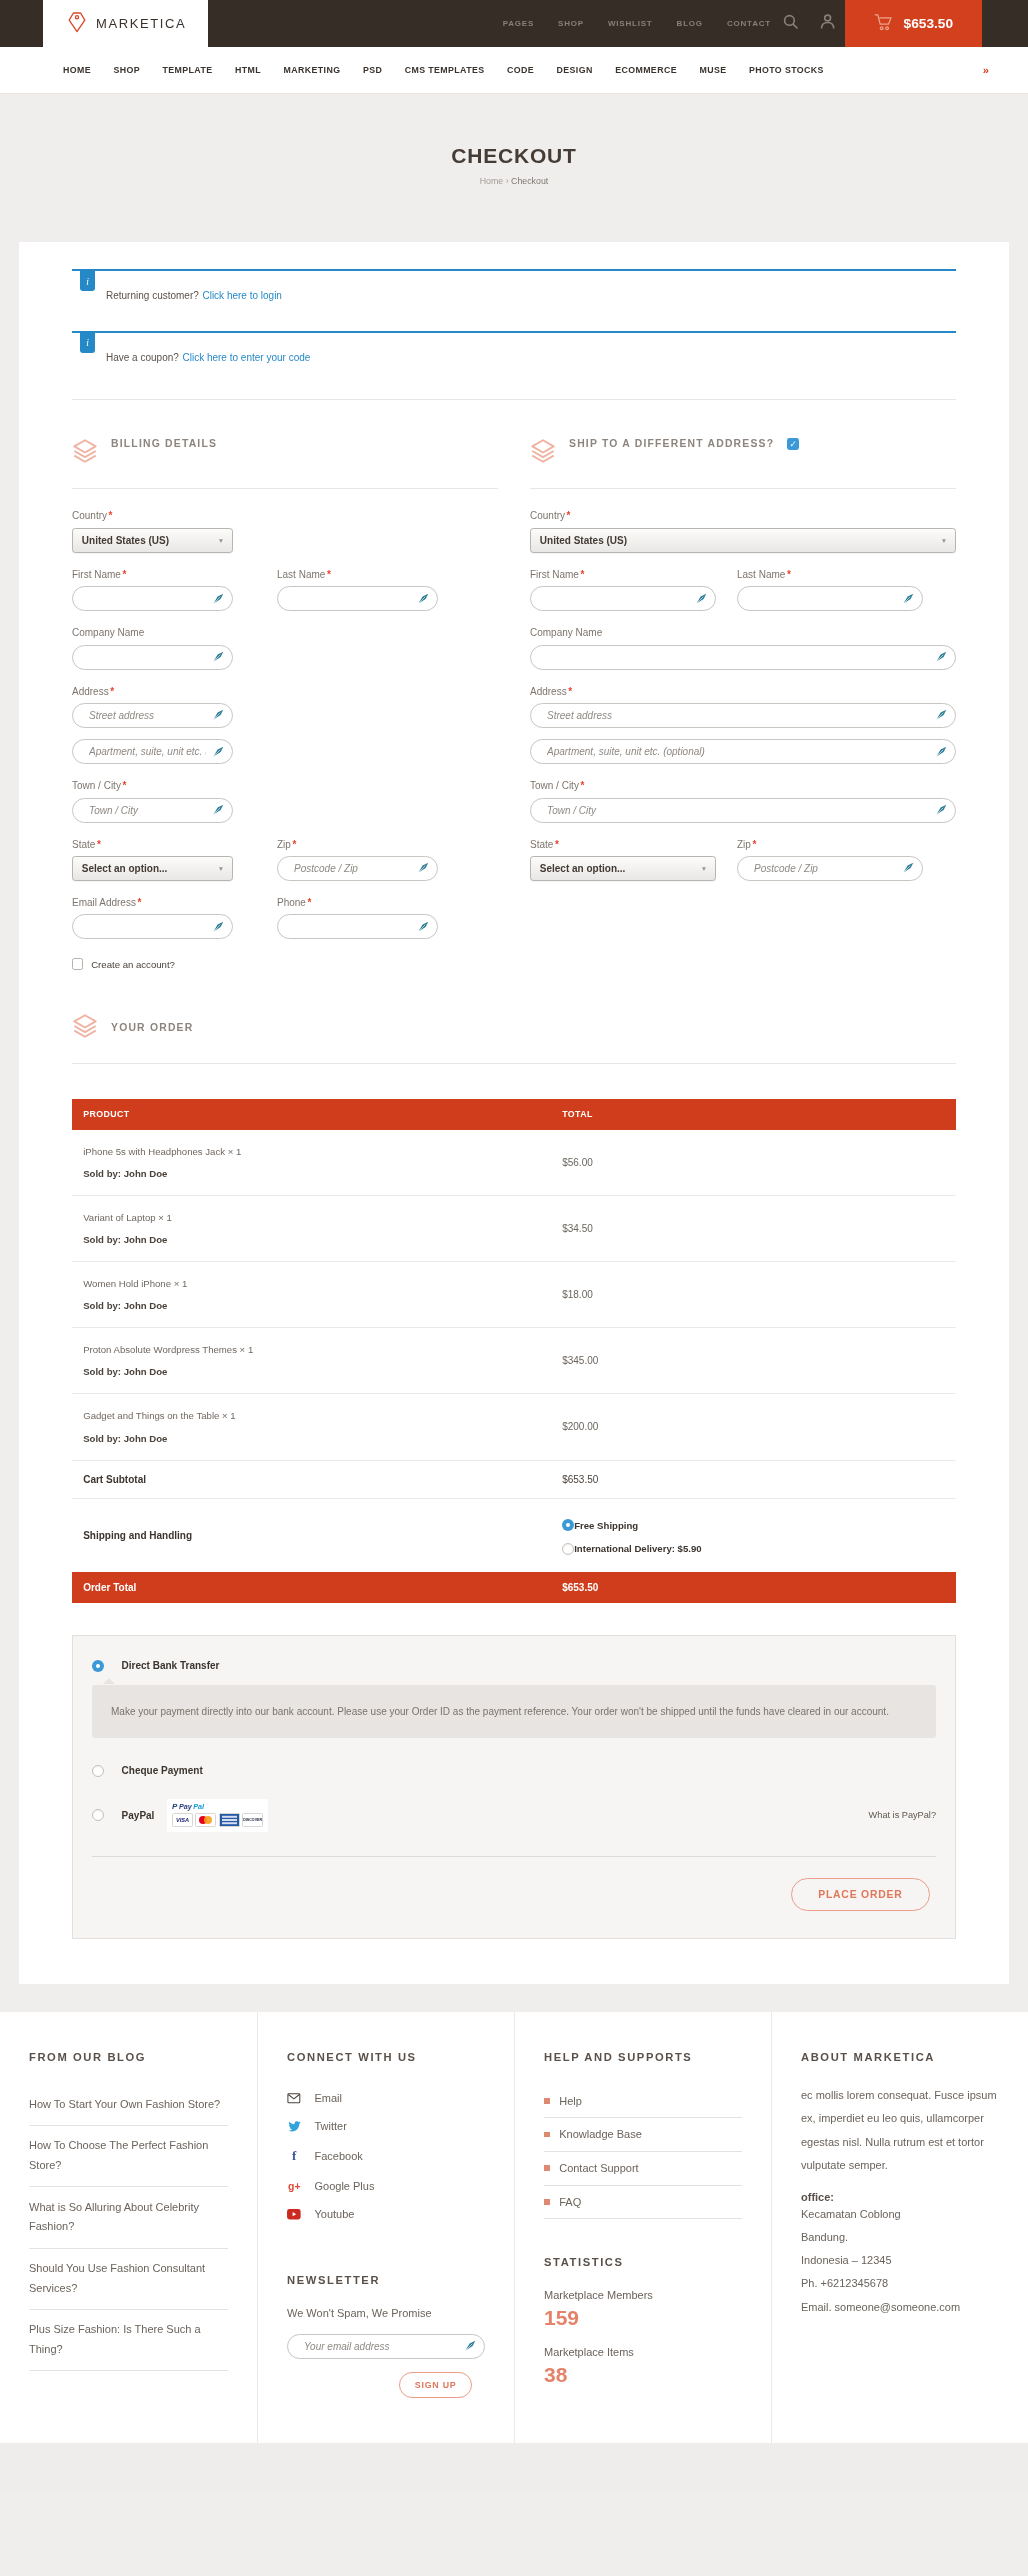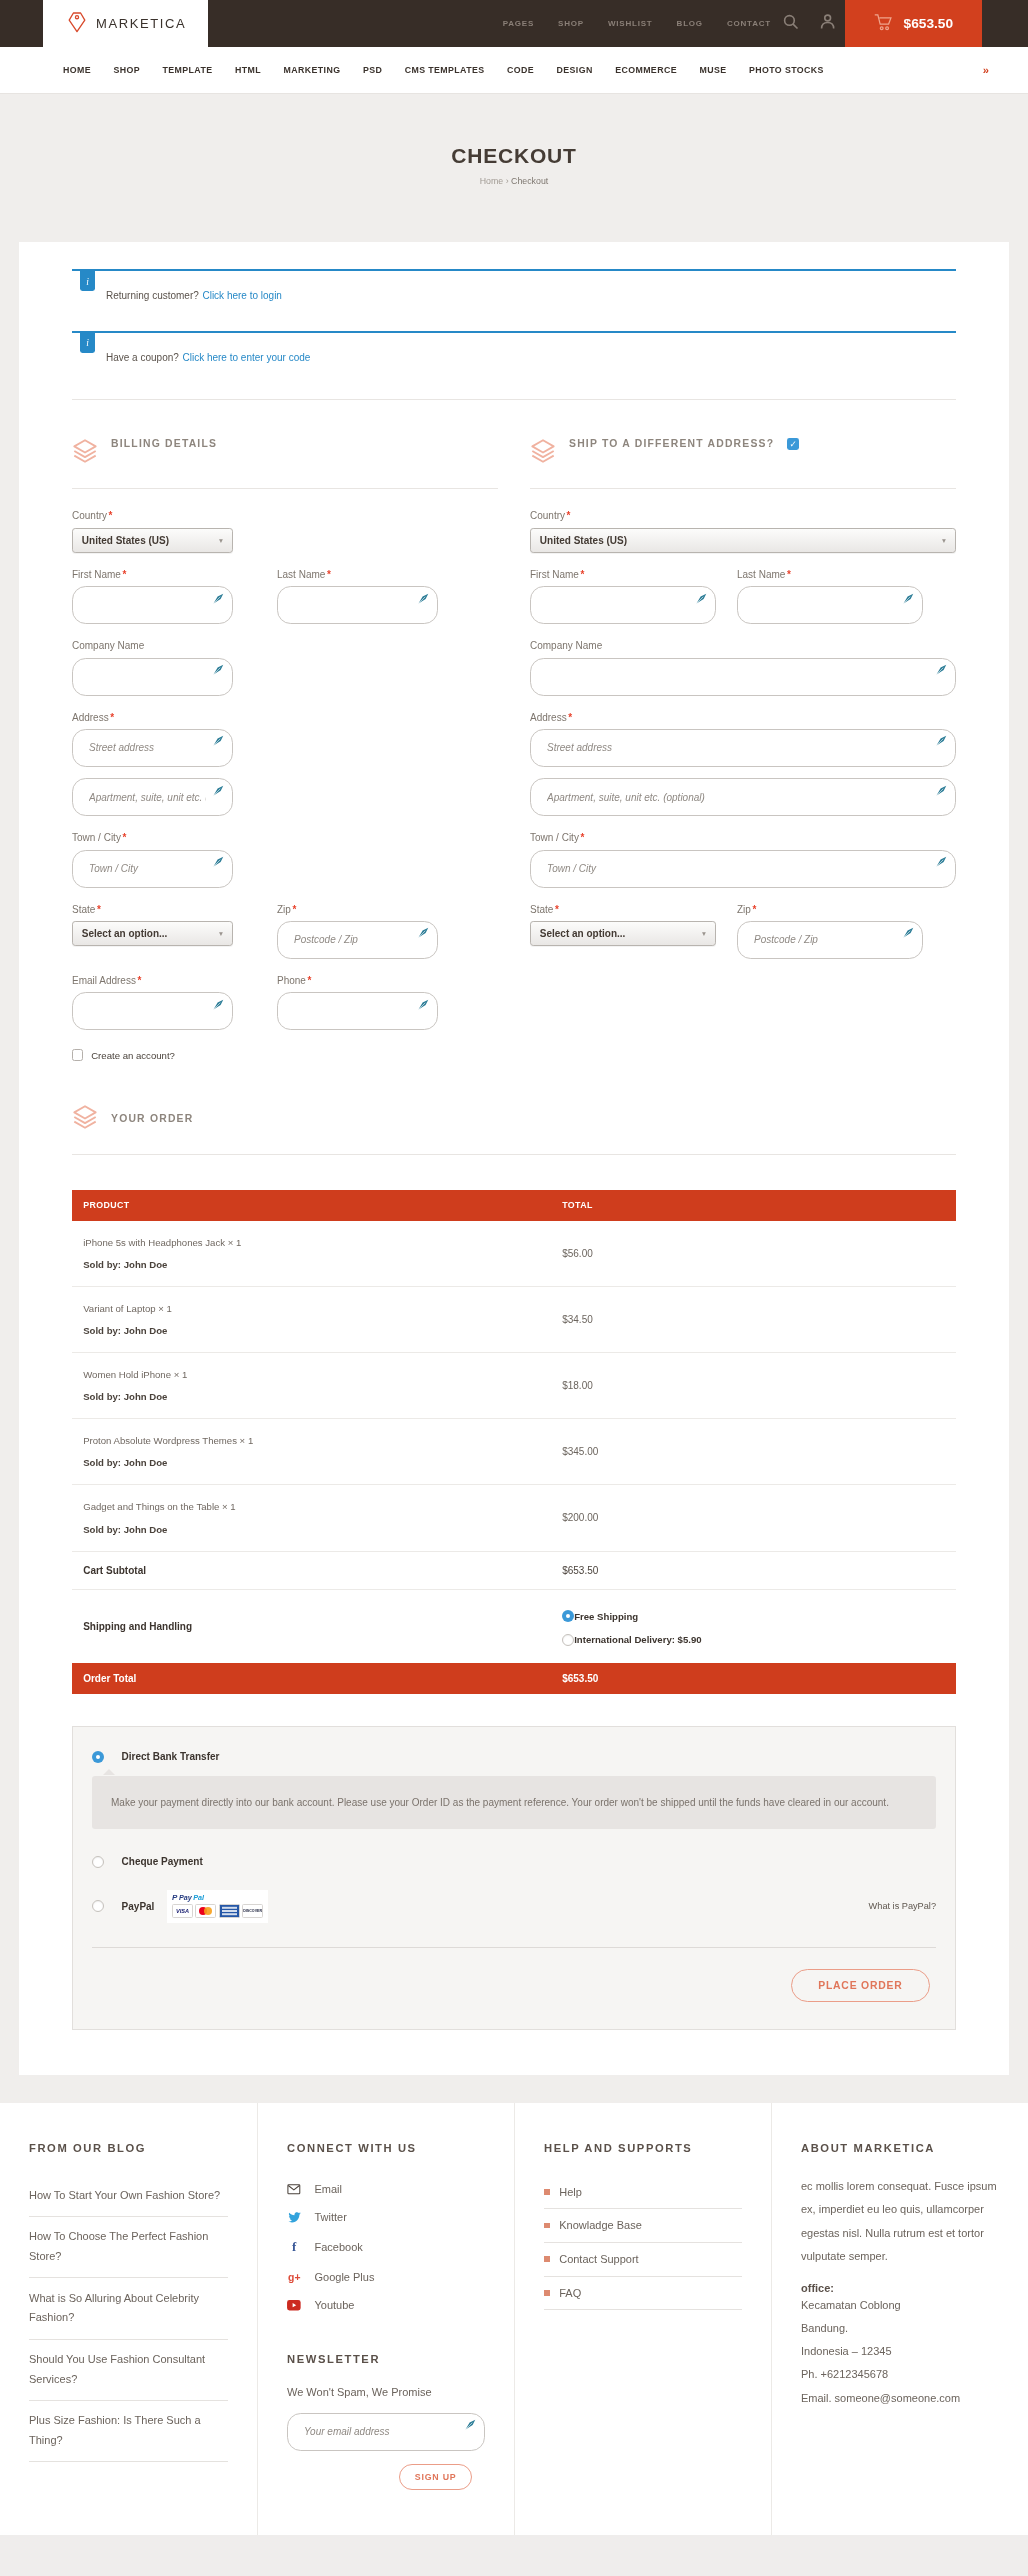--- a/index.html
+++ b/index.html
@@ -44,21 +44,21 @@
   .bluecheck { width:12px; height:12px; background:#3b99d8; border-radius:2.4px; color:#fff; font-size:8.8px; display:flex; align-items:center; justify-content:center; cursor:pointer; }
 
   .field { margin-bottom:16px; }
   .flabel { display:block; font-size:10px; color:#7d756d; margin-bottom:6.4px; }
   .req { color:#e8432d; margin-left:1.6px; }
   .half-row { display:flex; gap:44px; }
   .half-row.tight { gap:21px; }
   .w200 { width:161px; } .w232 { width:186px; } .wfull { width:426px; }
 
   .pill-wrap { position:relative; }
-  .pill { width:100%; height:38px; border:0.8px solid #c9c5c1; border-radius:13.7px; padding:0 26px 0 16px; font-size:10px; color:#3c342e; background:#fff; font-family:"Liberation Sans", sans-serif; }
+  .pill { width:100%; height:25px; border:0.8px solid #c9c5c1; border-radius:13.7px; padding:0 26px 0 16px; font-size:10px; color:#3c342e; background:#fff; font-family:"Liberation Sans", sans-serif; }
   .pill::placeholder { font-style:italic; color:#8f8983; }
   .pen { position:absolute; right:8.8px; top:6.4px; pointer-events:none; }
 
   .selectbox { height:25px; border:0.8px solid #b8b4af; border-radius:3.2px; background:linear-gradient(#fcfcfb,#e9e7e5); display:flex; align-items:center; justify-content:space-between; padding:0 8px 0 8.8px; font-size:10px; font-weight:bold; color:#43 3a33; color:#433a33; cursor:pointer; box-shadow:0 0.8px 0.8px rgba(0,0,0,.05); }
   .selectbox .arrow { color:#9a948e; font-size:6.4px; }
 
   .notes-area { width:100%; height:165px; border:0.8px solid #c9c5c1; border-radius:13px; padding:11.2px 16px; font-size:10px; font-family:"Liberation Sans", sans-serif; color:#3c342e; resize:both; }
   .notes-area::placeholder { font-style:italic; color:#8f8983; }
 
   .chk-row { display:flex; align-items:center; gap:8px; margin-top:3.2px; cursor:pointer; }
@@ -124,21 +124,21 @@
   .footer { margin-top:28px; background:#fff; display:grid; grid-template-columns:repeat(4,1fr); }
   .fcol { padding:39px 29px 45px; }
   .fcol + .fcol { border-left:0.8px solid #eceae7; }
   .fhead { font-size:11.2px; font-weight:bold; letter-spacing:1.6px; color:#5a5049; margin-bottom:21px; }
   .blog-link { font-size:11px; color:#6b635c; line-height:1.8; padding:10.4px 0; border-bottom:0.8px solid #e5e2df; cursor:pointer; }
   .soc-row { display:flex; align-items:center; gap:13px; padding:8px 0; cursor:pointer; }
   .soc-label { font-size:11px; color:#6b635c; }
   .soc-ico { width:14.5px; display:flex; justify-content:center; }
   .fb-f { color:#3b5998; font-weight:bold; font-size:13px; font-family:"Liberation Serif", serif; }
   .gp { color:#dd4b39; font-weight:bold; font-size:10.4px; }
-  .newsletter { margin-top:34px; }
+  .newsletter { margin-top:46px; }
   .nl-tag { font-size:11px; color:#6b635c; margin-bottom:14.5px; }
   .signup-row { display:flex; justify-content:flex-end; margin-top:13px; padding-right:13px; }
   .signup-btn { font-size:8.8px; padding:7.2px 14.5px; }
   .help-link { display:flex; align-items:center; gap:9.6px; font-size:11px; color:#6b635c; padding:10.4px 0; border-bottom:0.8px solid #e5e2df; cursor:pointer; }
   .bullet { width:5.6px; height:5.6px; background:#dd8a70; flex:0 0 auto; }
   .stats { margin-top:37px; }
   .stat-label { font-size:11px; color:#6b635c; margin:16px 0 4.8px; }
   .stat-value { font-size:21px; font-weight:bold; color:#e5836a; }
   .about-text { font-size:11px; color:#6b635c; line-height:2.1; }
   .office-label { font-size:11px; font-weight:bold; color:#5a5049; margin-top:14.5px; }
@@ -698,20 +698,27 @@
         <div class="help-link">
           <span class="bullet"></span>
           <span>Contact Support</span>
         </div>
 
         <div class="help-link">
           <span class="bullet"></span>
           <span>FAQ</span>
         </div>
       </div>
+    <div class="stats">
+      <div class="fhead">STATISTICS</div>
+      <div class="stat-label">Marketplace Members</div>
+      <div class="stat-value">159</div>
+      <div class="stat-label">Marketplace Items</div>
+      <div class="stat-value">38</div>
+    </div>
   </div>
 
   <div class="fcol">
     <div class="fhead">ABOUT MARKETICA</div>
     <div class="about-text">ec mollis lorem consequat. Fusce ipsum ex, imperdiet eu leo quis, ullamcorper egestas nisl. Nulla rutrum est et tortor vulputate semper.</div>
     <div class="office-label">office:</div>
     <div class="addr-line">Kecamatan Coblong</div>
     <div class="addr-line">Bandung.</div>
     <div class="addr-line">Indonesia – 12345</div>
     <div class="addr-line">Ph. +6212345678</div>

